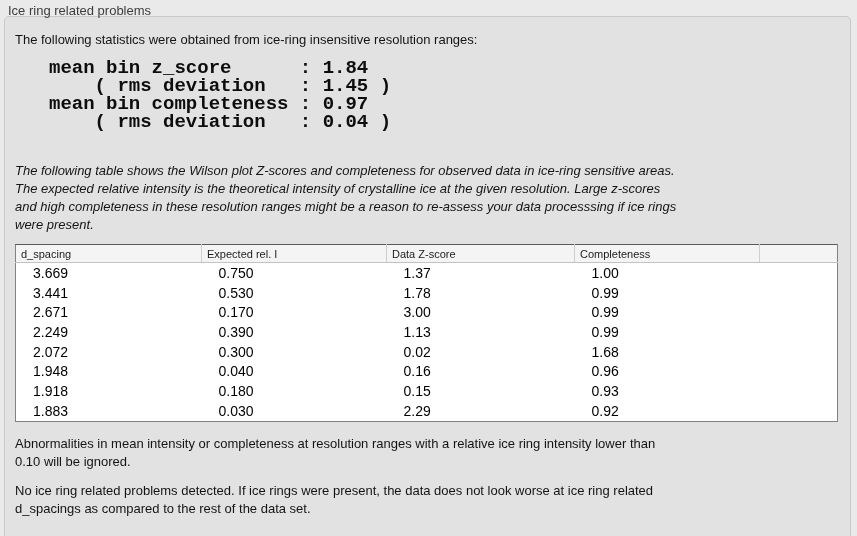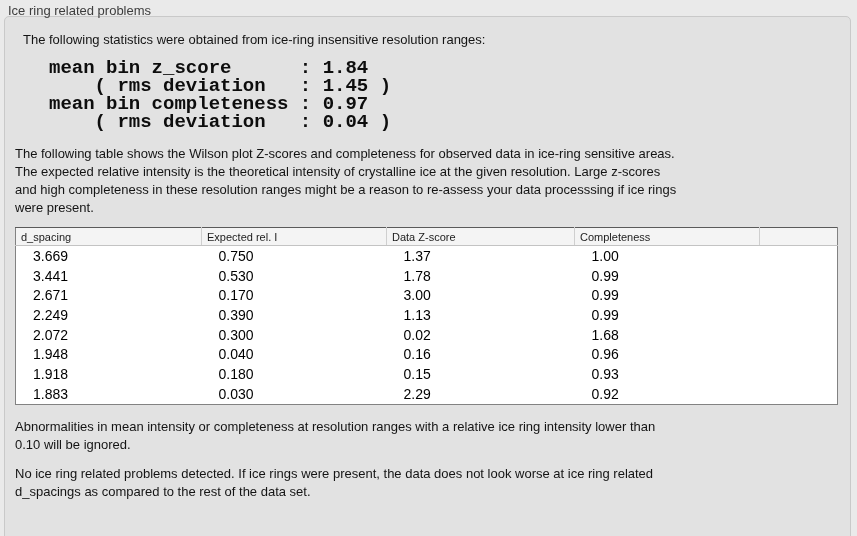--- a/index.html
+++ b/index.html
@@ -26,31 +26,31 @@
     padding: 0 10px;
     box-sizing: content-box;
   }
   .para {
     font-size: 13px;
     line-height: 18px;
     white-space: pre;
     margin: 0;
     color: #141414;
   }
-  .para-intro   { margin-top: 14px; margin-left: 8px; }
+  .para-intro   { margin-top: 14px; }
   .stats-block {
     font-family: "Liberation Mono", monospace;
     font-size: 19px;
     font-weight: bold;
     line-height: 18px;
     white-space: pre;
     margin: 10px 0 0 34px;
     color: #0d0d0d;
   }
-  .para-desc    { margin-top: 14px; }
+  .para-desc    { margin-top: 31px; font-style: italic; }
   .para-note    { margin-top: 13px; }
   .para-concl   { margin-top: 11px; }
 
   table.data {
     margin-top: 10px;
     border-collapse: collapse;
     table-layout: fixed;
     width: 822px;
     background: #ffffff;
     border: 1px solid #828282;

